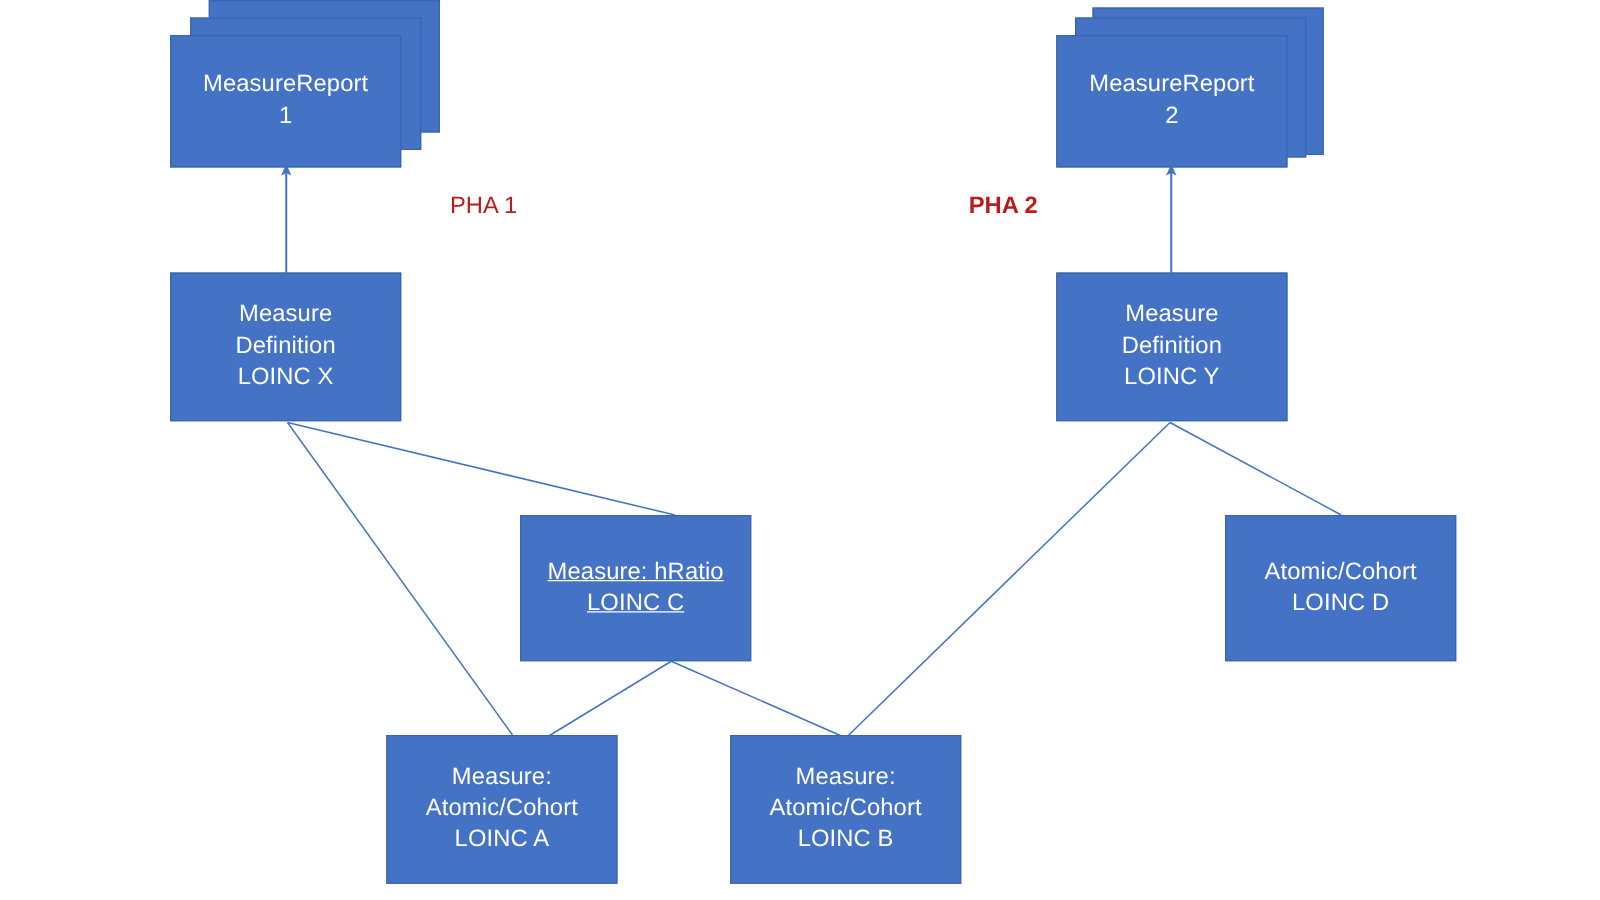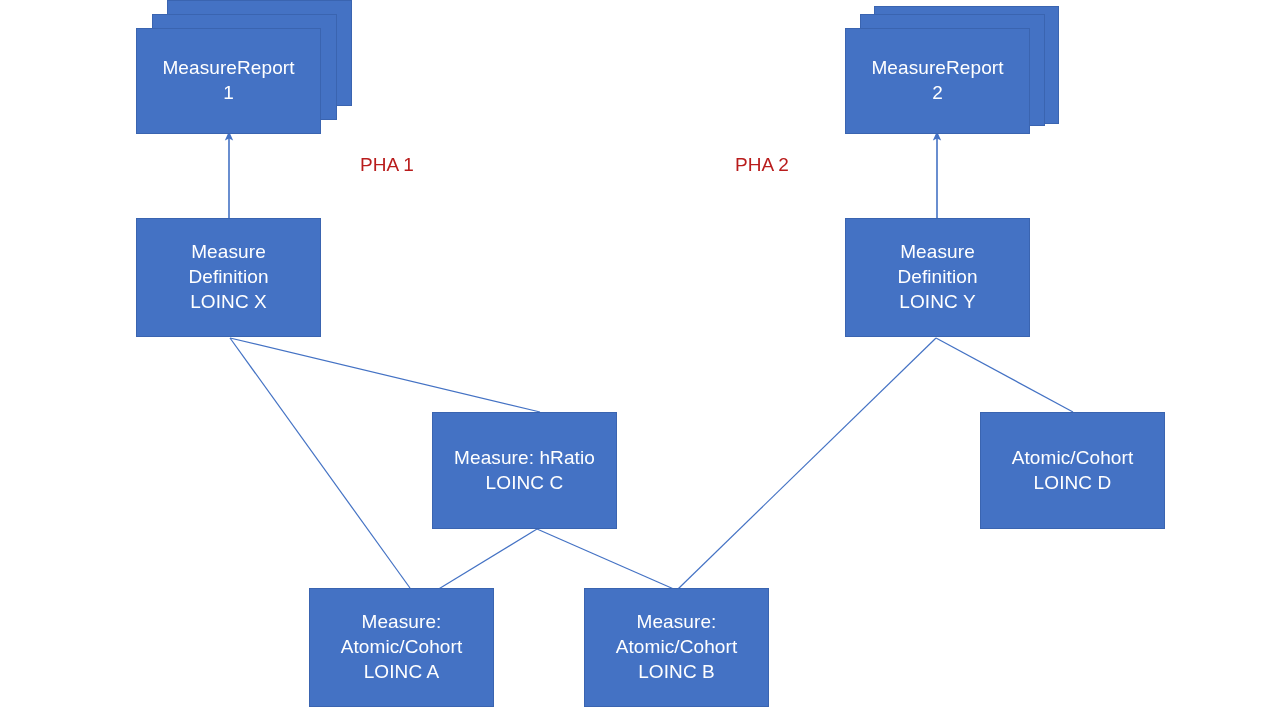--- a/index.html
+++ b/index.html
@@ -117,27 +117,27 @@
     <div class="node" style="left:845px;top:28px;width:185px;height:106px;">MeasureReport
 2</div>
   </div>
 
   <div class="node" style="left:136px;top:218px;width:185px;height:119px;">Measure
 Definition
 LOINC X</div>
   <div class="node" style="left:845px;top:218px;width:185px;height:119px;">Measure
 Definition
 LOINC Y</div>
-  <div class="node" style="left:432px;top:412px;width:185px;height:117px;">Measure: hRatio
+  <div class="node" style="left:416px;top:412px;width:185px;height:117px;text-decoration:underline;">Measure: hRatio
 LOINC C</div>
   <div class="node" style="left:980px;top:412px;width:185px;height:117px;">Atomic/Cohort
 LOINC D</div>
   <div class="node" style="left:309px;top:588px;width:185px;height:119px;">Measure:
 Atomic/Cohort
 LOINC A</div>
   <div class="node" style="left:584px;top:588px;width:185px;height:119px;">Measure:
 Atomic/Cohort
 LOINC B</div>
 
   <div class="group-label" style="left:360px;top:154px;">PHA 1</div>
-  <div class="group-label" style="left:735px;top:154px;">PHA 2</div>
+  <div class="group-label" style="left:775px;top:154px;font-weight:bold;">PHA 2</div>
 
 </div>
 
 </body></html>

